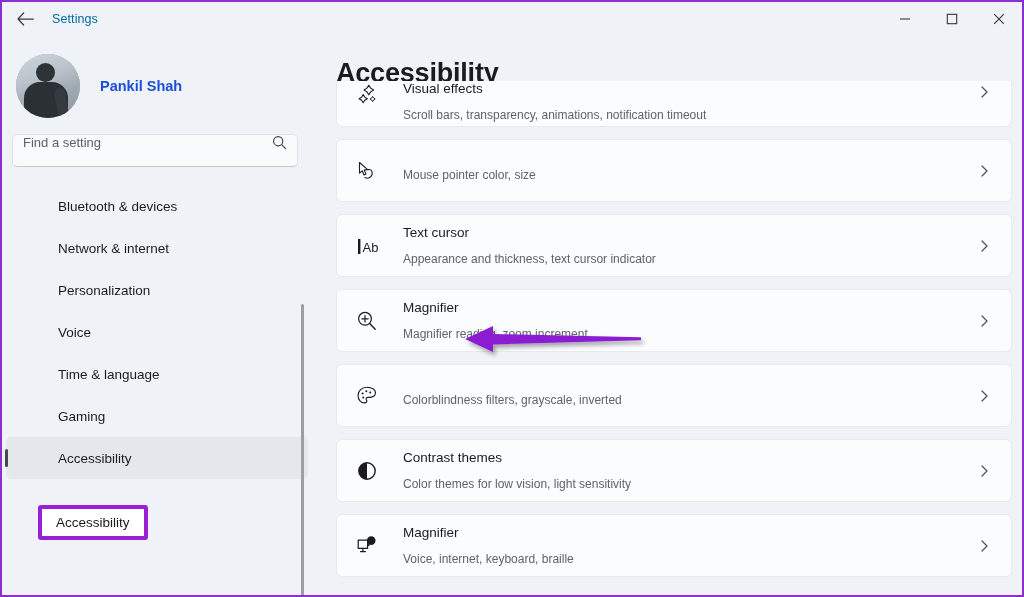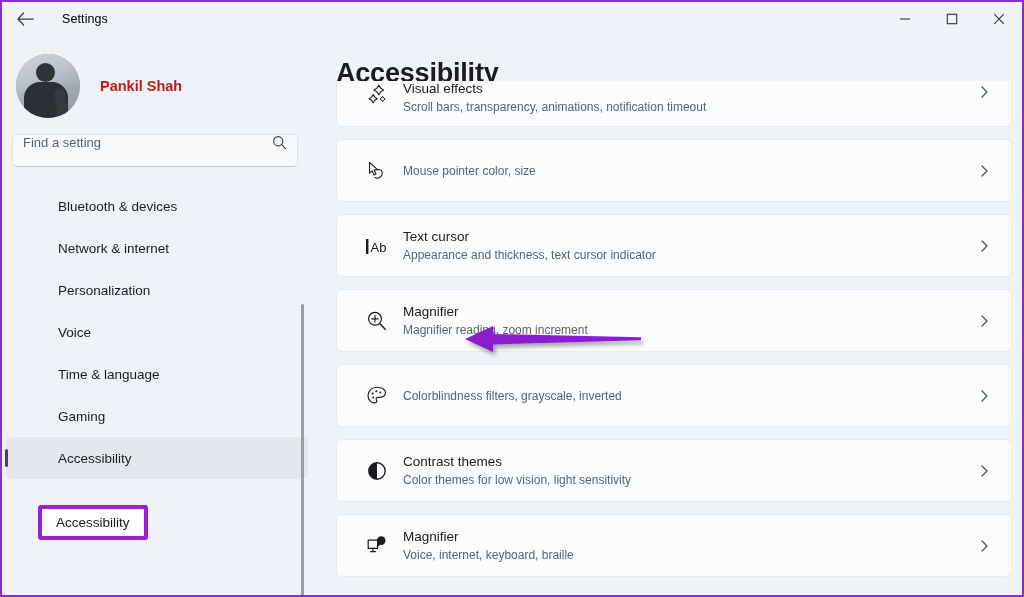--- a/index.html
+++ b/index.html
@@ -30,23 +30,23 @@
     align-items: center;
   }
   .back-btn {
     width: 34px; height: 30px;
     margin-left: 6px;
     display: flex; align-items: center; justify-content: center;
     border-radius: 4px;
   }
   .back-btn svg { display: block; }
   .titlebar-title {
-    margin-left: 20px;
+    margin-left: 10px;
     font-size: 12.5px;
-    color: #000000;
+    color: #0369a1;
     letter-spacing: .1px;
   }
   .win-controls {
     margin-left: auto;
     display: flex;
     height: 34px;
   }
   .win-btn {
     width: 47px; height: 34px;
     display: flex; align-items: center; justify-content: center;
@@ -99,21 +99,21 @@
     left: 40px; top: 34px;
     width: 11px; height: 30px;
     border-radius: 6px;
     background: #343a40;
     transform: rotate(-10deg);
   }
   .profile-name {
     margin-left: 20px;
     font-size: 14.5px;
     font-weight: bold;
-    color: #b91c1c;
+    color: #1d4ed8;
   }
   .search-wrap {
     margin: 12px 0 0 10px;
     width: 286px;
     height: 33px;
     background: #f9fafc;
     border: 1px solid #dfe3e8;
     border-bottom: 1px solid #c4c9cf;
     border-radius: 5px;
     display: flex;
@@ -230,40 +230,40 @@
     border-top: none;
     border-radius: 0 0 6px 6px;
     align-items: flex-start;
     padding-top: 0;
   }
   .card-icon {
     width: 34px;
     flex: none;
     display: flex;
     align-items: center;
-    justify-content: flex-end;
+    justify-content: flex-start;
     color: #1b1b1f;
   }
   .card.clipped-top .card-icon { align-items: flex-start; padding-top: 2px; }
   .card-text {
     margin-left: 14px;
     flex: 1;
     min-width: 0;
   }
   .card.clipped-top .card-text { margin-top: -1px; }
   .card-title {
     font-size: 13.5px;
     color: #1b1b1f;
     line-height: 18px;
   }
   .card-sub {
     font-size: 12px;
     color: #5d636b;
     line-height: 17px;
-    margin-top: 1px;
+    margin-top: 9px;
   }
   .chev {
     flex: none;
     color: #4a4f56;
     display: flex;
     align-items: center;
     padding-right: 4px;
   }
   .card.clipped-top .chev { align-items: flex-start; padding-top: 4px; }
 

